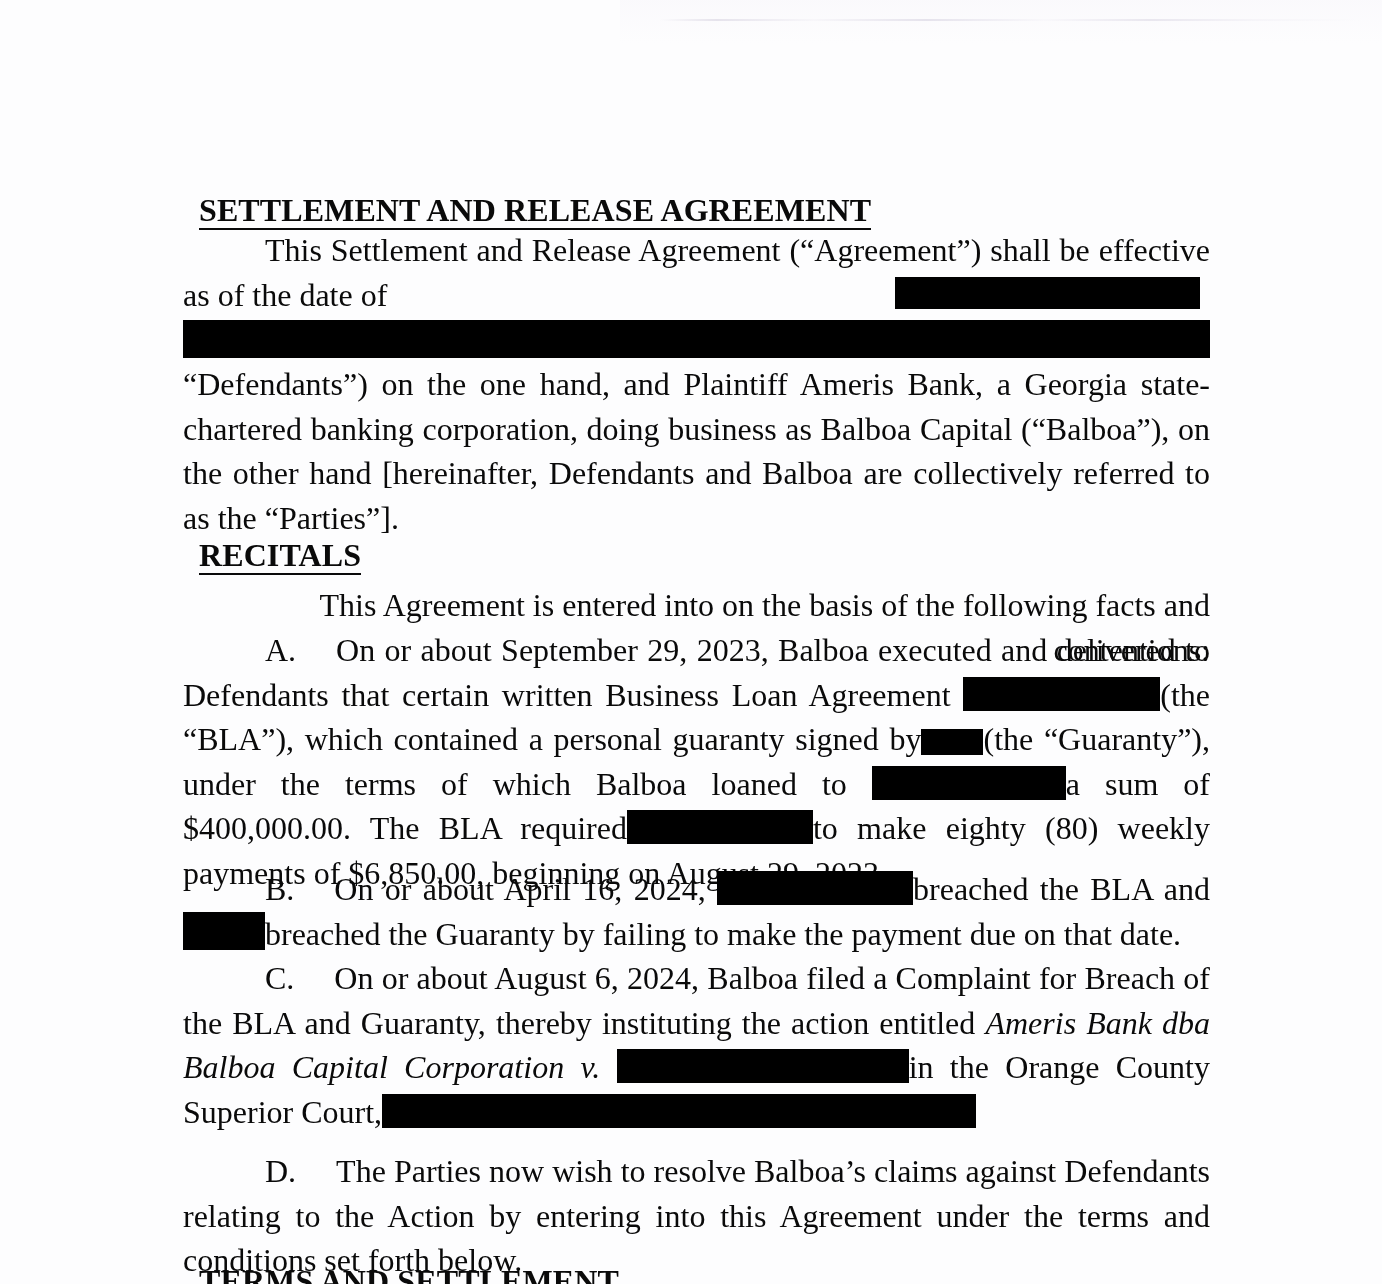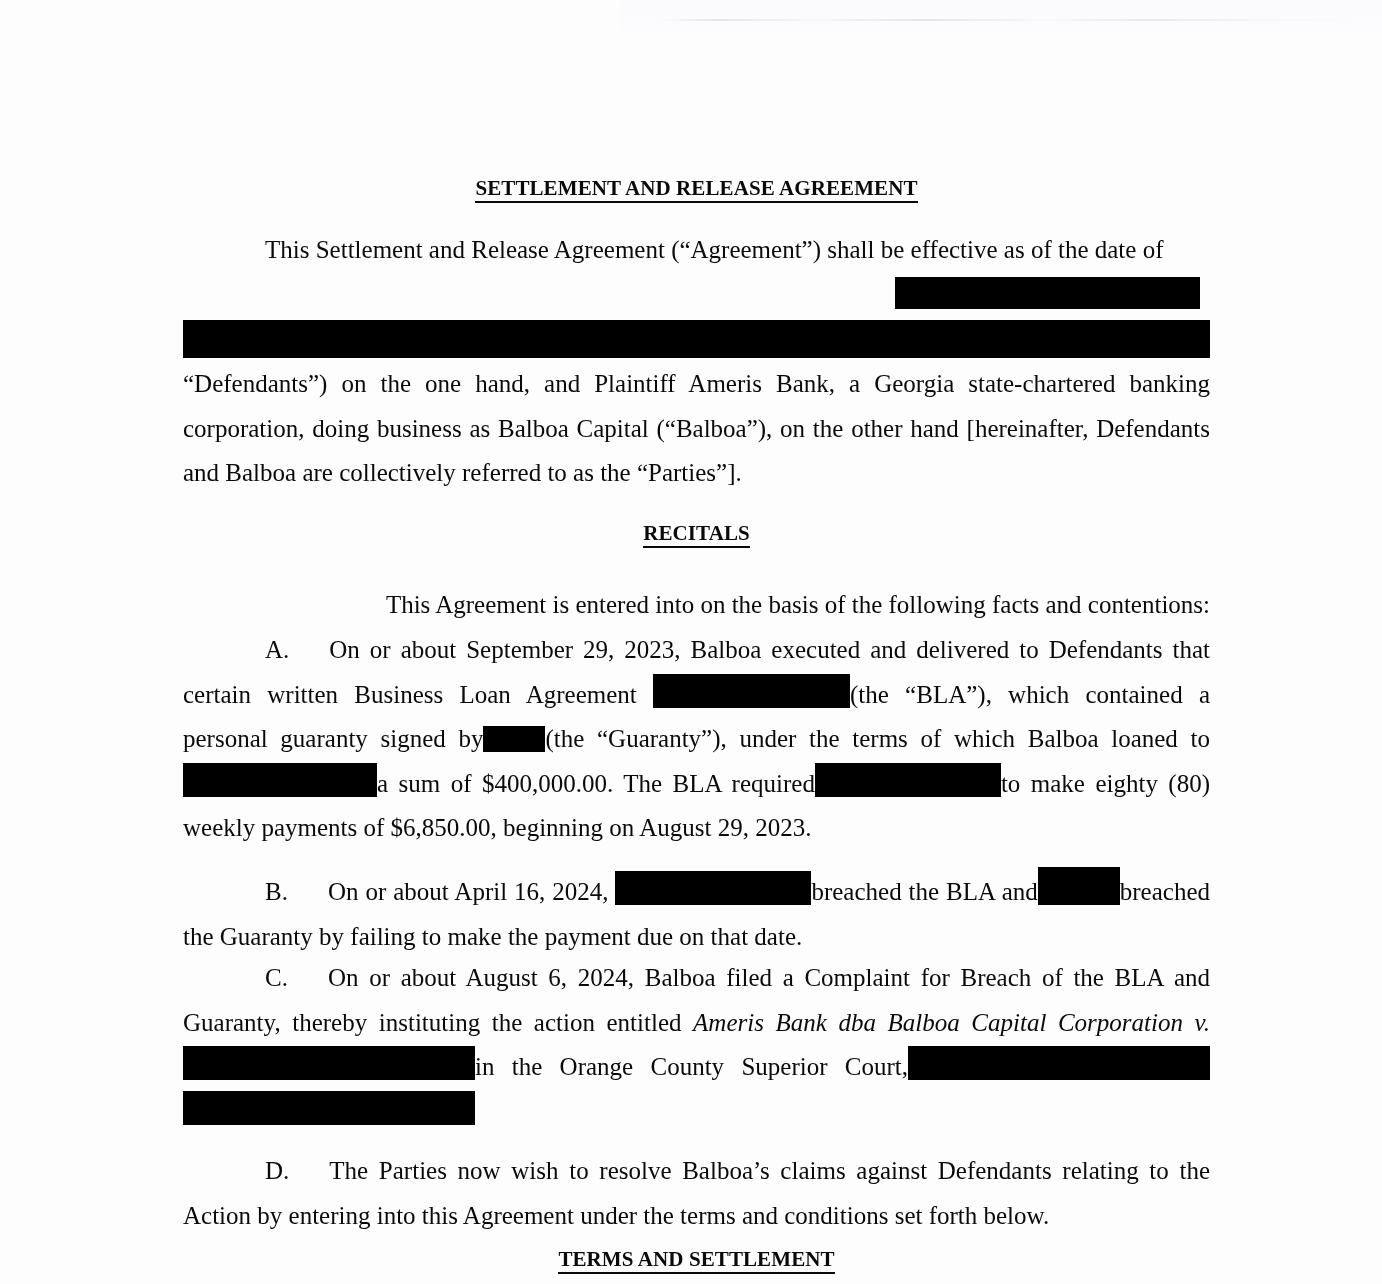--- a/index.html
+++ b/index.html
@@ -54,42 +54,42 @@
   .doc {
     position: absolute;
     left: 183px;
     top: 0;
     width: 1027px;
     height: 1284px;
   }
 
   
   h1.doc-heading, h2.doc-heading {
-    font-size: 21px;
+    font-size: 32px;
     font-weight: bold;
-    text-align: center;
-    margin: 0;
+    text-align: left;
+    margin: 16px;
     letter-spacing: 0.1px;
     line-height: 1;
   }
   .doc-heading span.u {
     border-bottom: 2.2px solid #0a0a0a;
     padding-bottom: 2px;
     display: inline-block;
   }
 
   .heading-title { position: absolute; left: 0; top: 178px; width: 1027px; }
   .heading-recitals { position: absolute; left: 0; top: 523px; width: 1027px; }
   .heading-terms { position: absolute; left: 0; top: 1249px; width: 1027px; }
 
   
   .para {
     position: absolute;
     width: 1027px;
-    font-size: 25px;
+    font-size: 32px;
     line-height: 44.5px;
     text-align: justify;
     text-justify: inter-word;
     margin: 0;
   }
   .para.nojust { text-align: right; }
   .indent { display: inline-block; width: 82px; }
   .indent-letter { display: inline-block; width: 82px; }
   .gap { display: inline-block; width: 40px; }
   .ital { font-style: italic; }

